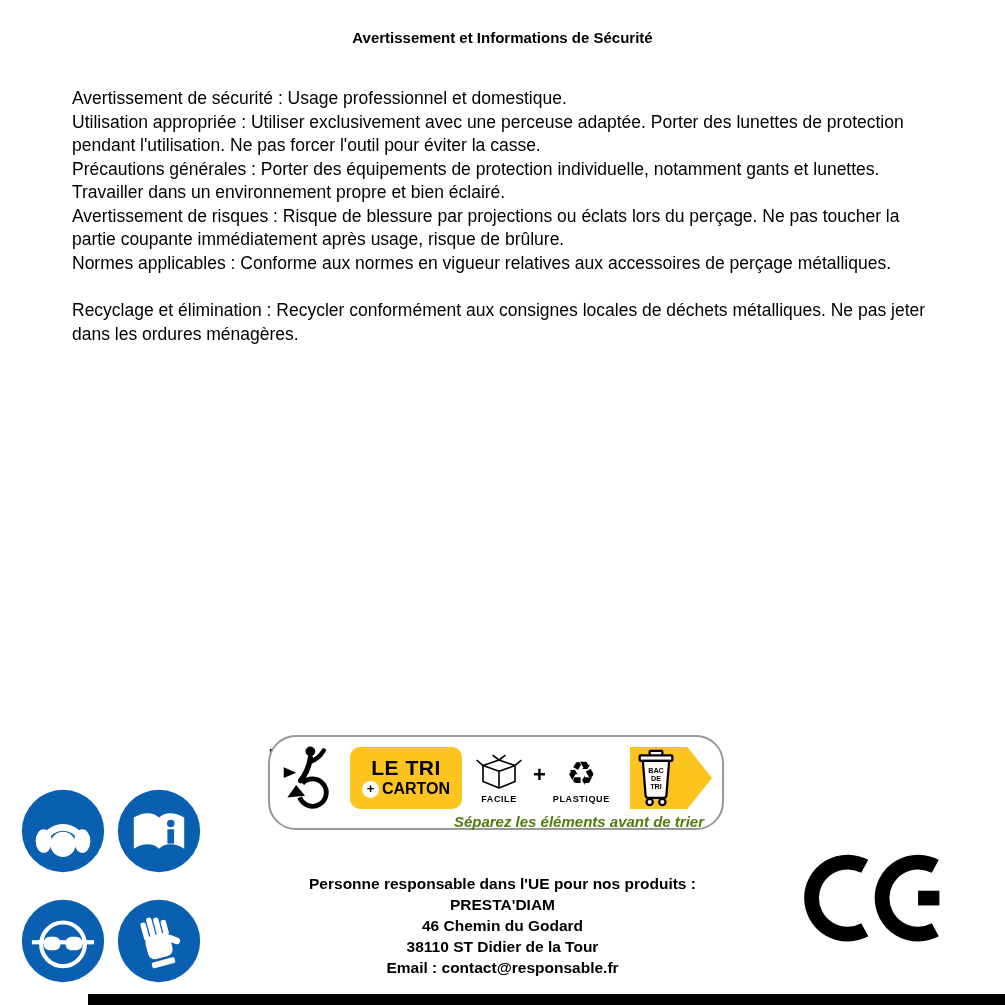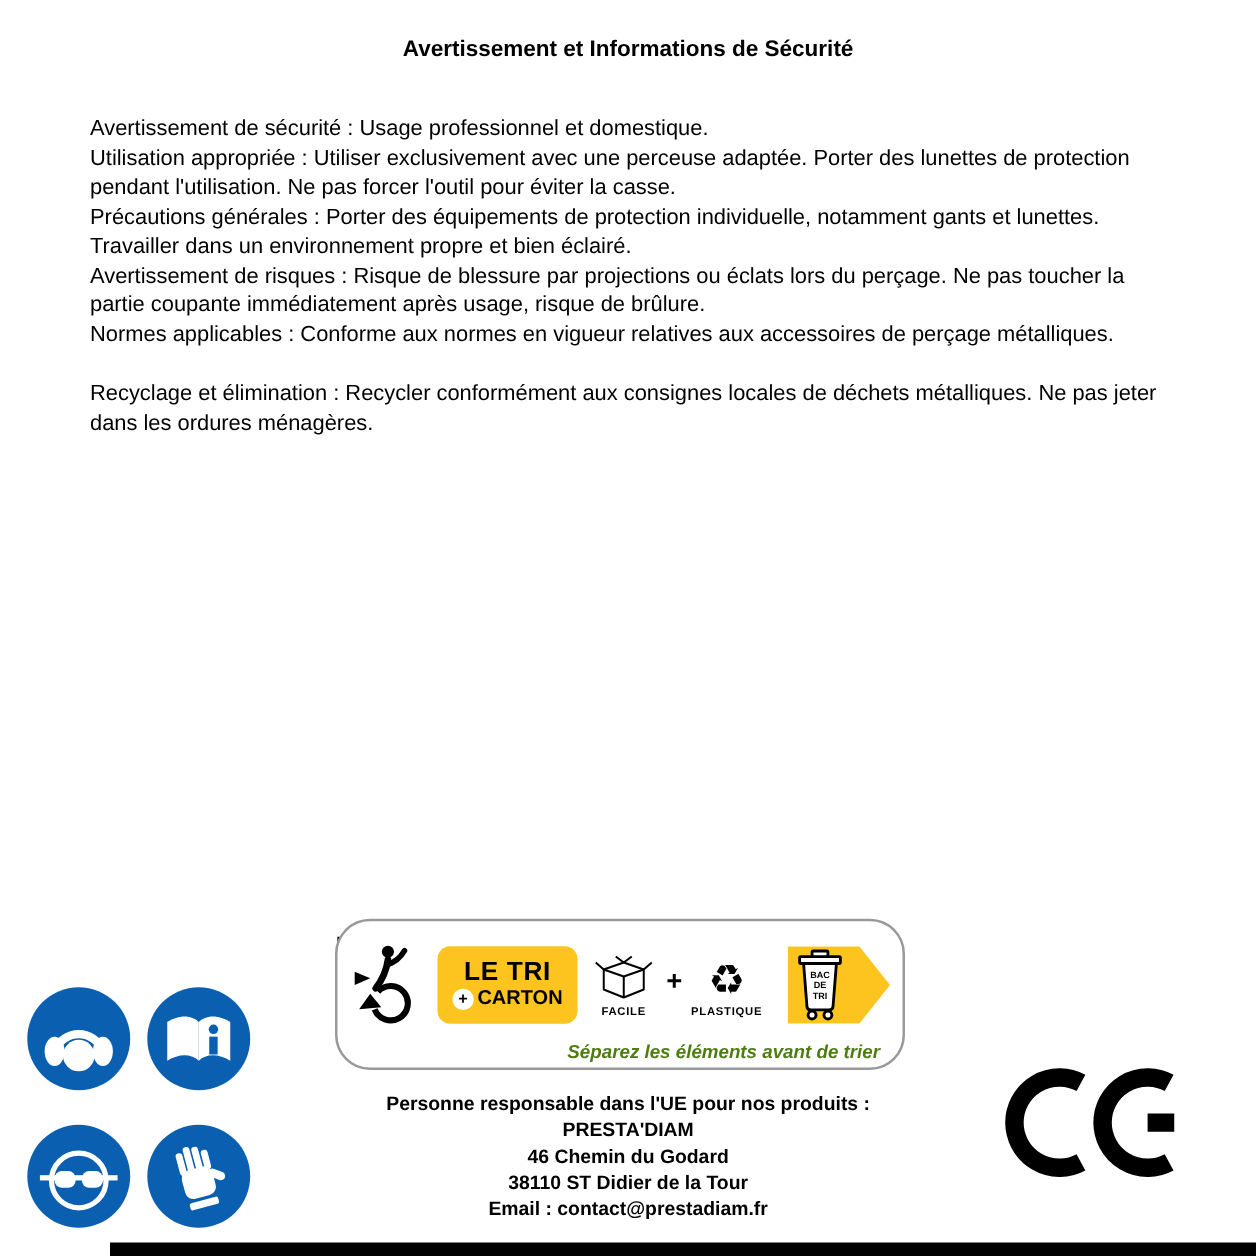--- a/index.html
+++ b/index.html
@@ -2,41 +2,41 @@
 <html style="--safety-blue: #0b5fb0; --tri-yellow: #fdc41f;"><head>
 <meta charset="utf-8">
 <style>
   html,body{margin:0;padding:0;}
   body{
     width:1005px;height:1005px;position:relative;overflow:hidden;
     background:#ffffff;color:#000;
     font-family:"Liberation Sans", sans-serif;
   }
   .title{
-    padding-top:29px;text-align:center;font-weight:bold;font-size:18px;
+    padding-top:29px;text-align:center;font-weight:bold;font-size:15px;
   }
   .textblock{
     margin:41px 72px 0 72px;font-size:17.5px;line-height:23.5px;
   }
   .textblock p{margin:0;}
   .textblock p.spaced{margin-top:24px;}
 
   
   .safety-grid{
     position:absolute;left:21px;top:789px;
     display:grid;grid-template-columns:repeat(2,84px);column-gap:12px;row-gap:26px;
   }
   .safety-icon{width:84px;height:84px;display:block;}
   .blue-bg{fill:var(--safety-blue,#0b5fb0);}
   .blue-fg{fill:var(--safety-blue,#0b5fb0);}
 
   
   .fr-label{position:absolute;left:269px;top:746px;font-weight:bold;font-size:13px;}
   .banner{
-    position:absolute;left:268px;top:735px;width:456px;height:121px;
+    position:absolute;left:268px;top:735px;width:456px;height:95px;
     box-sizing:border-box;border:2px solid #999;border-radius:28px;background:#fff;
     padding:6px 10px 4px 10px;display:flex;flex-direction:column;
   }
   .banner-row{display:flex;align-items:center;flex:1;}
   .triman-logo{width:62px;height:70px;margin:0 6px 0 2px;flex:0 0 auto;}
   .letri-box{
     background:var(--tri-yellow,#fdc41f);border-radius:10px;
     width:112px;height:62px;flex:0 0 auto;
     display:flex;flex-direction:column;justify-content:center;align-items:center;
   }
@@ -199,21 +199,21 @@
     </div>
 
     <div class="tagline">Séparez les éléments avant de trier</div>
   </div>
 
   <div class="address">
     <div>Personne responsable dans l'UE pour nos produits :</div>
     <div>PRESTA'DIAM</div>
     <div>46 Chemin du Godard</div>
     <div>38110 ST Didier de la Tour</div>
-    <div>Email : contact@prestadiam.fr</div>
+    <div>Email : contact@responsable.fr</div>
   </div>
 
   <svg class="ce-mark" viewBox="0 0 200 110" aria-label="CE">
     <path d="M79 16.3 A44 44 0 1 0 79 93.7" stroke="#000" stroke-width="18" fill="none"></path>
     <path d="M165 16.3 A44 44 0 1 0 165 93.7" stroke="#000" stroke-width="18" fill="none"></path>
     <line x1="144" y1="55" x2="170" y2="55" stroke="#000" stroke-width="18"></line>
   </svg>
 
   <div class="bottom-bar"></div>
 

